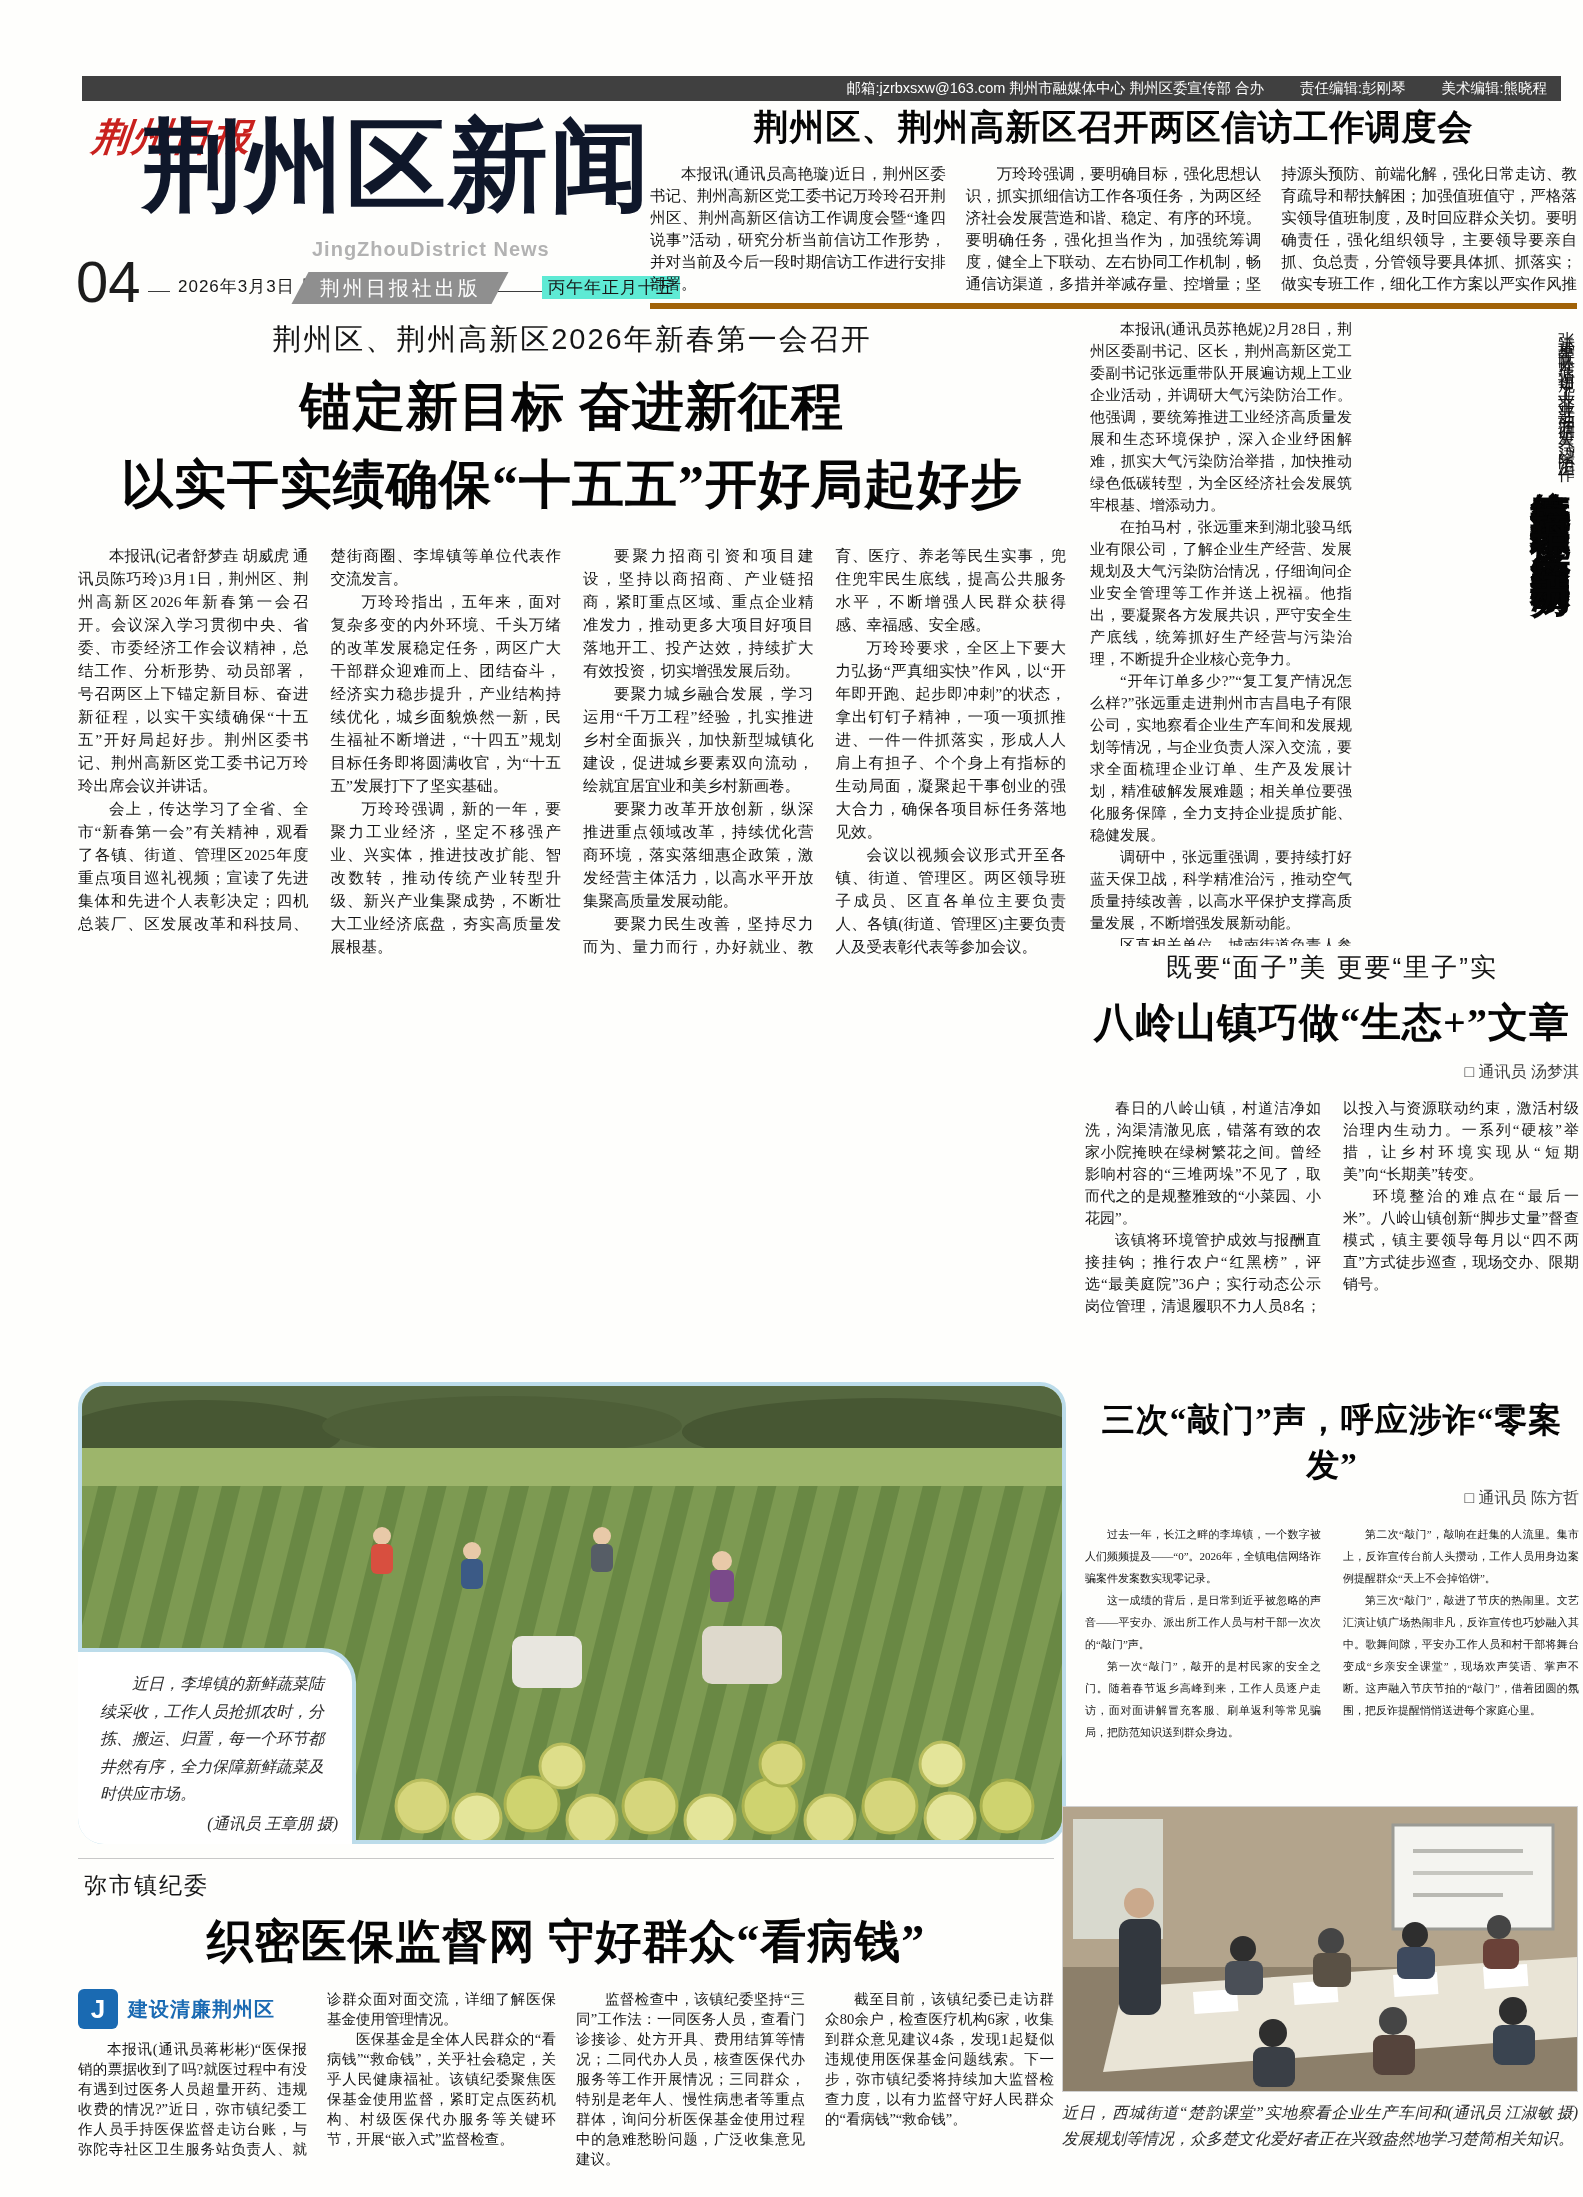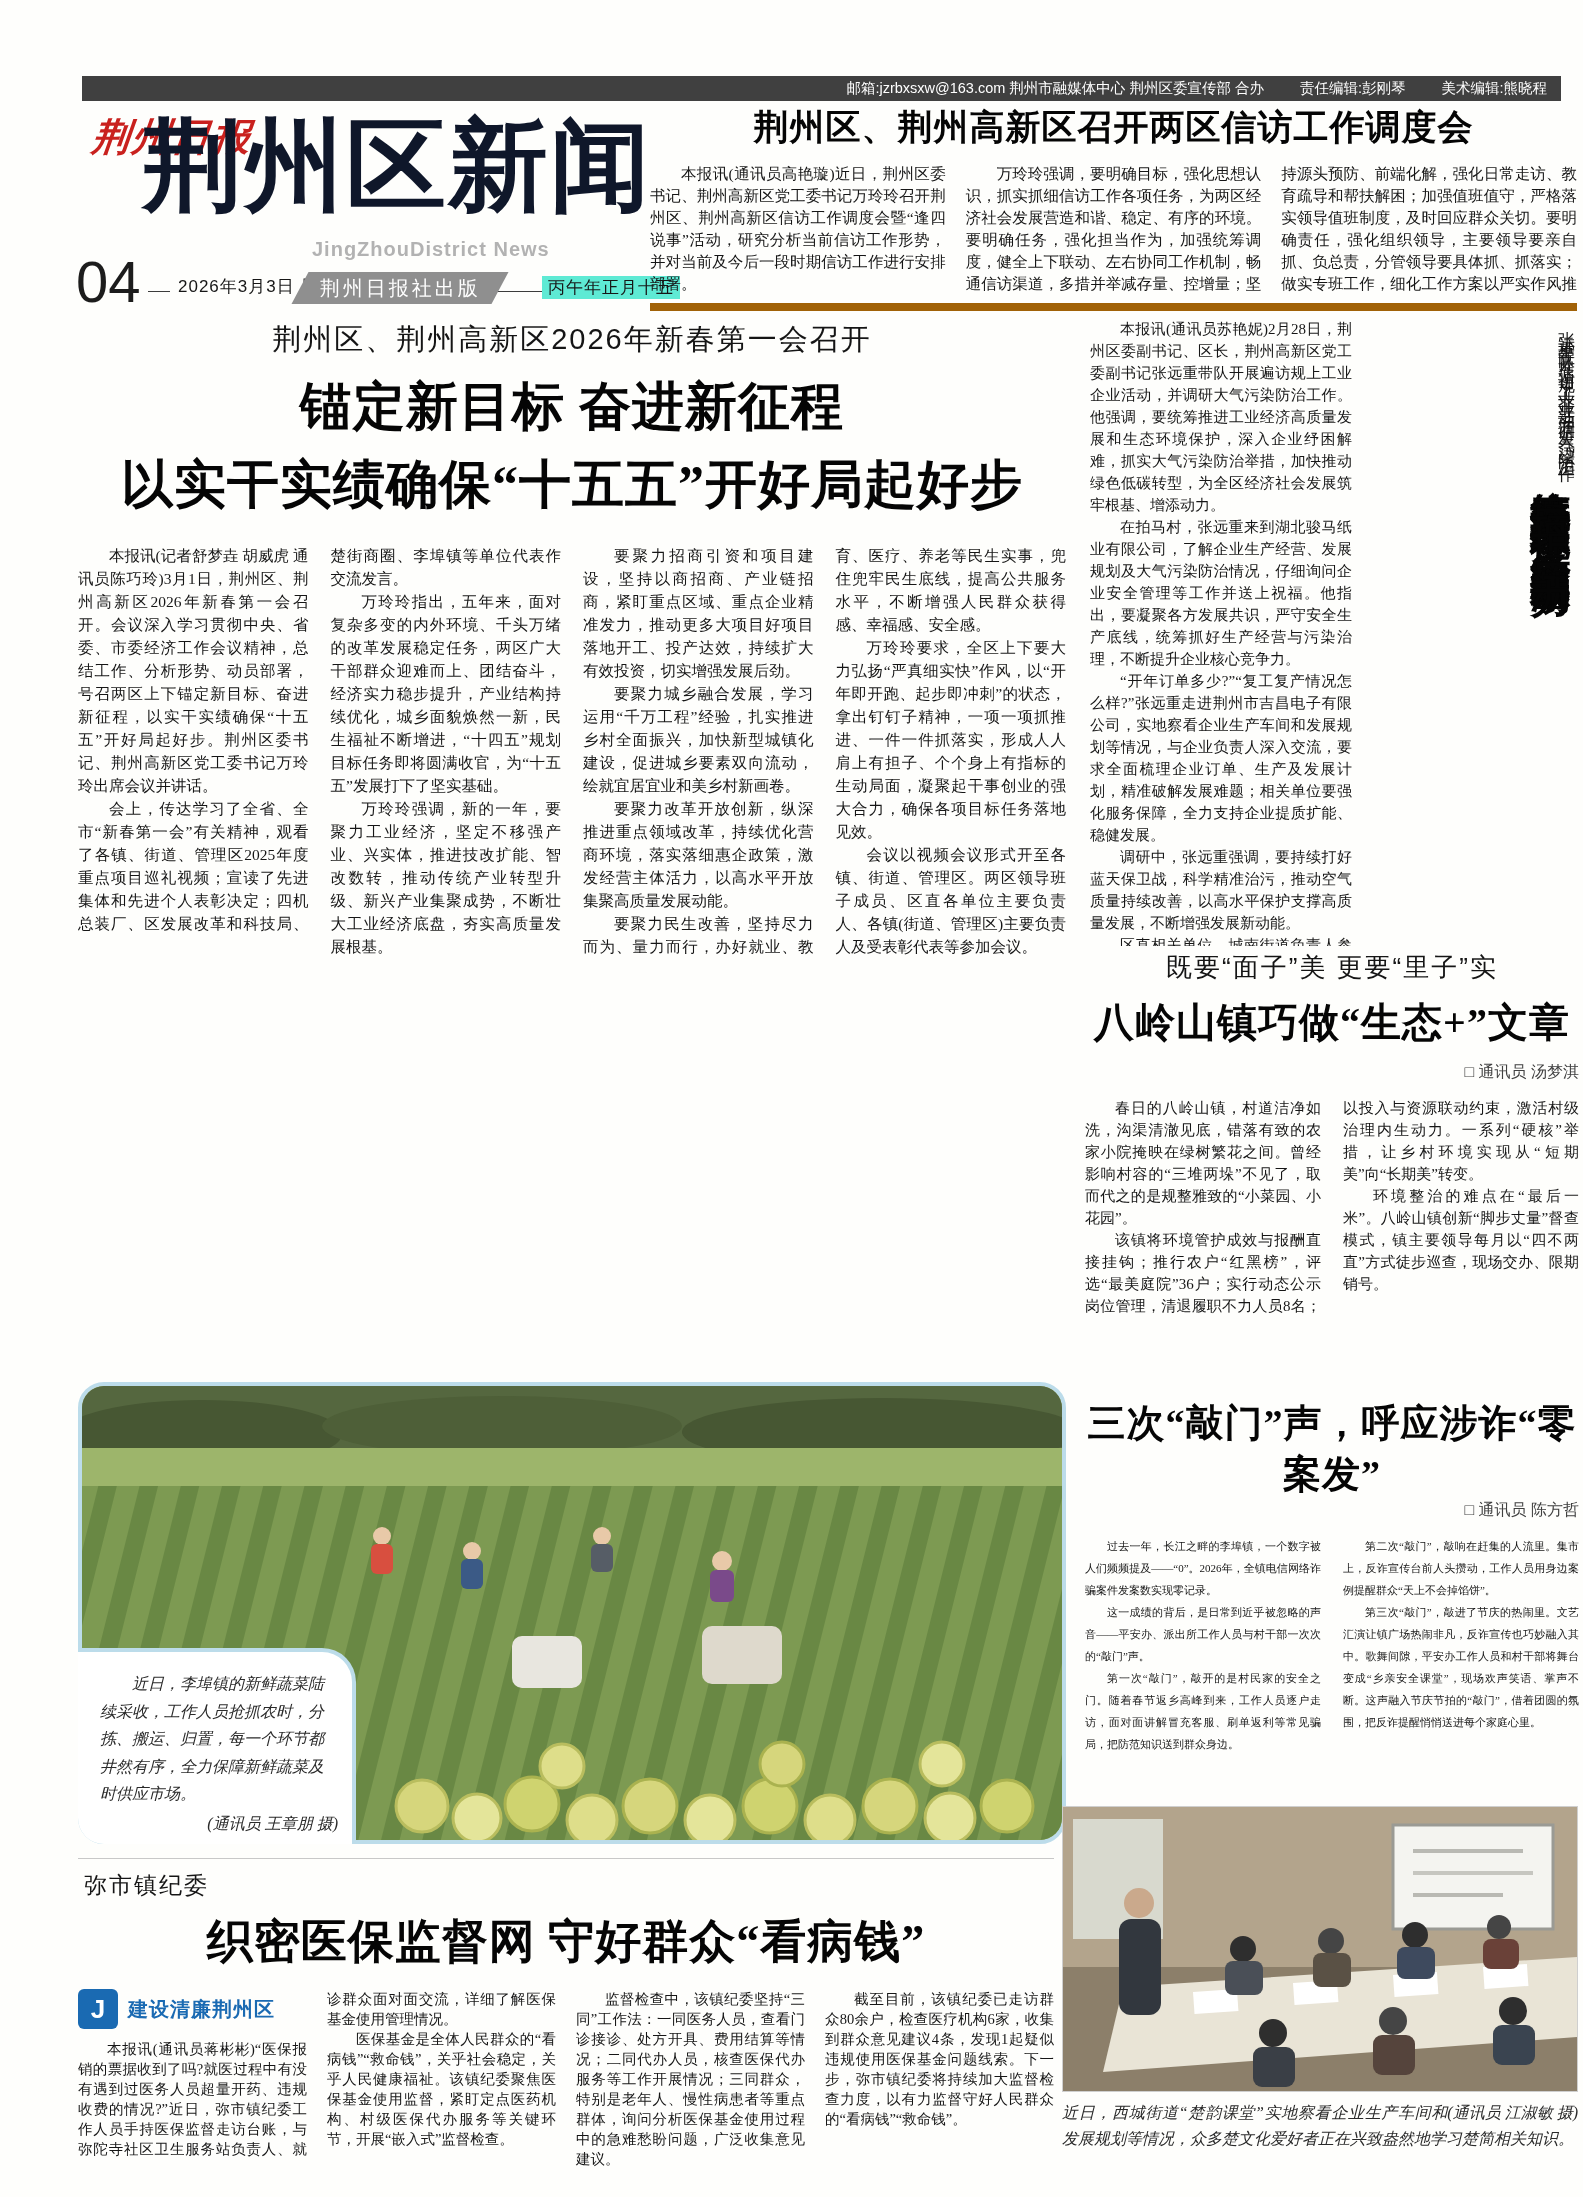--- a/index.html
+++ b/index.html
@@ -28,21 +28,21 @@
   .lunar{position:absolute;left:542px;top:276px;font-size:17px;background:#5eead4;padding:0 6px;letter-spacing:1px;}
 
   
   .kicker{ text-align:center;font-family:"Liberation Sans",sans-serif;letter-spacing:2px;color:#151515;}
   .headline{text-align:center;font-weight:900;letter-spacing:1px;color:#050505;}
   .byline{text-align:right;font-family:"Liberation Sans",sans-serif;color:#404040;}
   .cols{text-align:justify;overflow:hidden;}
   .cols p{margin:0;text-indent:2em;}
 
   
-  .petition{position:absolute;left:650px;top:104px;width:927px;border-bottom:8px solid #a16207;padding-bottom:8px;}
+  .petition{position:absolute;left:650px;top:104px;width:927px;border-bottom:6px solid #a16207;padding-bottom:8px;}
   .petition .headline{font-size:35px;}
   .petition .cols{margin-top:12px;height:132px;column-count:3;column-gap:20px;font-size:15.5px;line-height:22px;}
 
   
   .main-art{position:absolute;left:78px;top:320px;width:988px;}
   .main-art .kicker{font-size:29px;}
   .main-art .h1{font-size:52px;margin-top:12px;}
   .main-art .h2{font-size:52px;margin-top:8px;}
   .main-art .cols{margin-top:24px;height:855px;column-count:4;column-gap:22px;font-size:15.5px;line-height:23px;column-fill:balance;}
 
@@ -57,21 +57,21 @@
 
   
   .ecology{position:absolute;left:1085px;top:950px;width:494px;}
   .ecology .kicker{font-size:26px;}
   .ecology .headline{font-size:40px;margin-top:10px;}
   .ecology .byline{font-size:16px;margin-top:12px;}
   .ecology .cols{margin-top:14px;height:222px;column-count:2;column-gap:22px;font-size:15px;line-height:22px;}
 
   
   .knock{position:absolute;left:1085px;top:1398px;width:494px;}
-  .knock .headline{font-size:38px;}
+  .knock .headline{font-size:33px;}
   .knock .byline{font-size:16px;margin-top:0;}
   .knock .cols{margin-top:14px;height:262px;column-count:2;column-gap:22px;font-size:11px;line-height:22px;}
 
   
   .photo-main{position:absolute;left:78px;top:1382px;width:988px;height:462px;
               border:4px solid #bcdcea;border-radius:26px;overflow:hidden;box-sizing:border-box;}
   .photo-cap{position:absolute;left:78px;top:1648px;width:278px;height:196px;background:#fff;
              border-top:4px solid #bcdcea;border-right:4px solid #bcdcea;border-top-right-radius:34px;
              border-bottom-left-radius:26px;box-sizing:border-box;padding:18px 14px 0 22px;
              font-size:16px;line-height:1.72;font-style:italic;color:#2a2a2a;}

